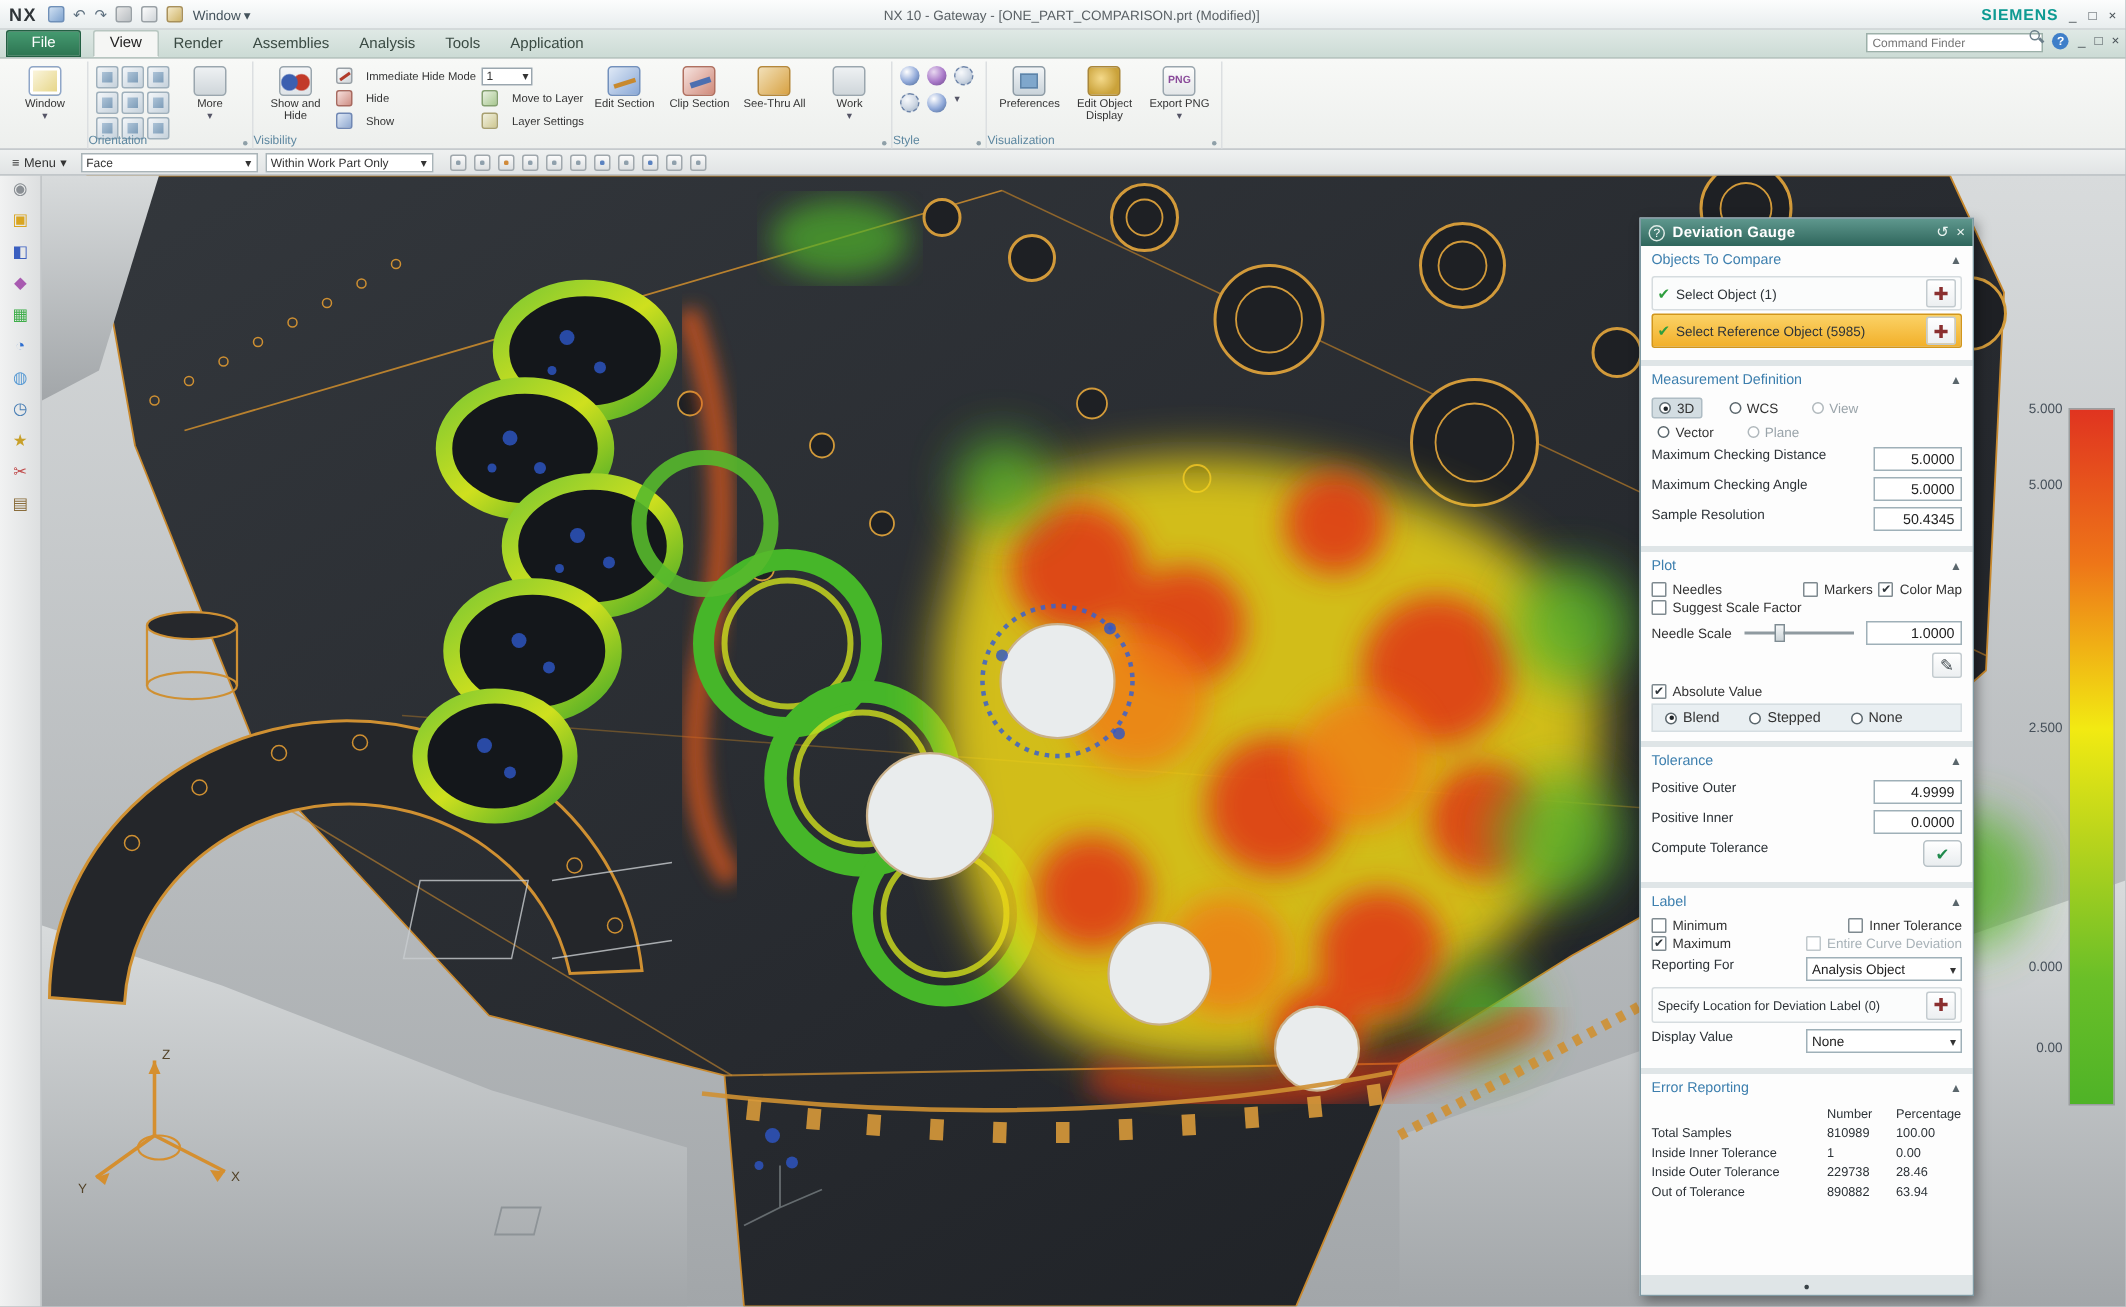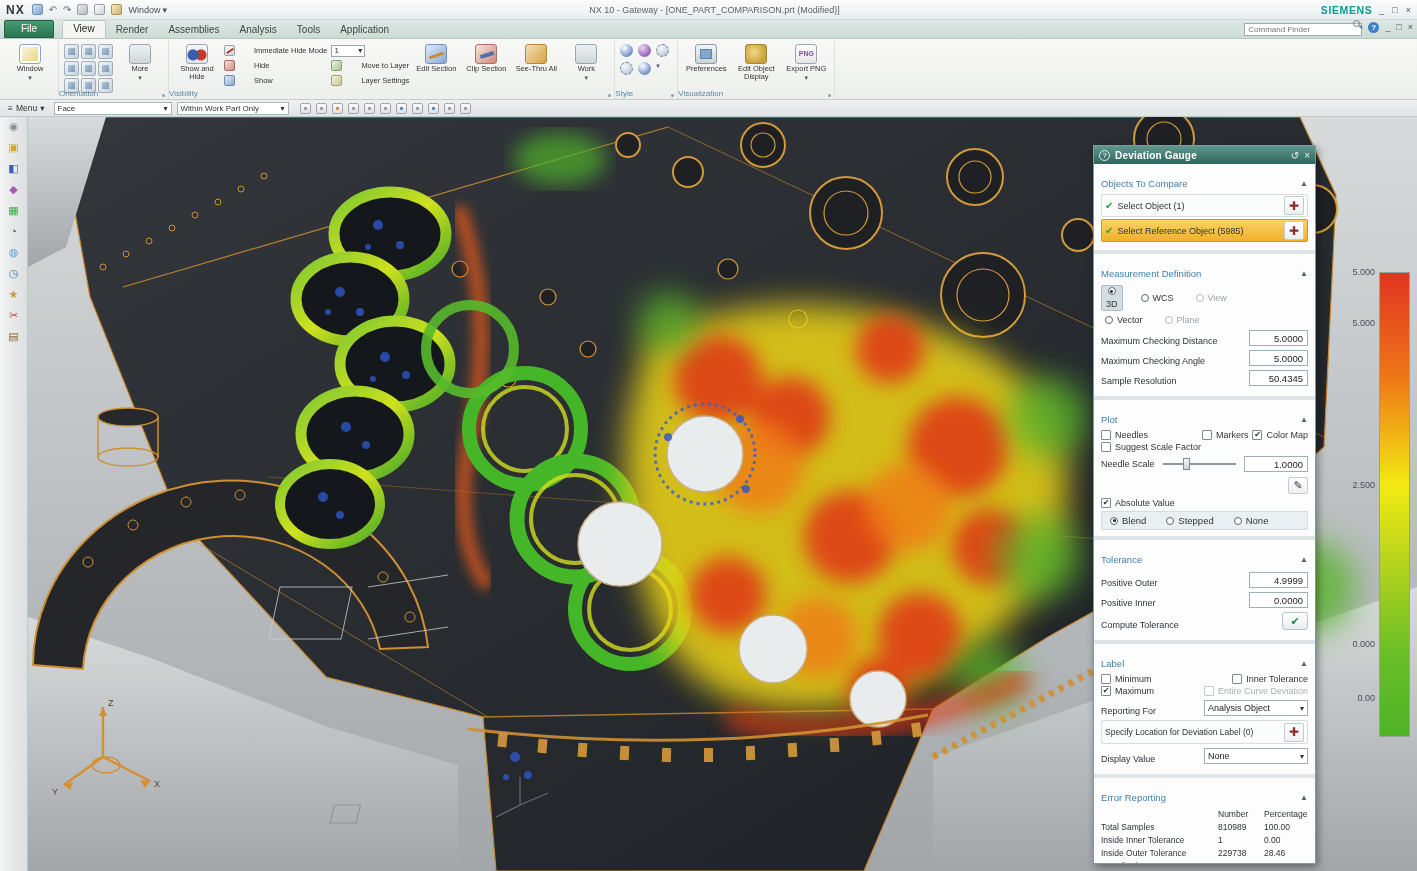--- a/index.html
+++ b/index.html
@@ -60,21 +60,21 @@
   .bi-clip { background:linear-gradient(135deg,#f6e3df,#d08a7a); border:1px solid #b07060; }
   .bi-clip::after { content:""; position:absolute; left:4px; top:8px; width:14px; height:4px; background:#4d6fb0; transform:rotate(-18deg); }
   .bi-seethru { background:linear-gradient(135deg,#f2e0b8,#d8a243); border:1px solid #b5883a; }
   .bi-work { background:linear-gradient(#eef1f3,#cfd6da); border:1px solid #9aa6ae; }
   .bi-pref { background:linear-gradient(#f2f5f7,#c9d3da); border:1px solid #8e9ca6; }
   .bi-pref::after { content:""; position:absolute; left:4px; top:4px; right:4px; height:8px; background:#7fa7cc; border:1px solid #5d83a8; }
   .bi-eod { background:radial-gradient(circle at 40% 40%, #f4d98a, #caa23a 70%); border:1px solid #a8863a; }
   .bi-png { background:linear-gradient(#fdfdfc,#e3e6e8); border:1px solid #9aa6ae; color:#8a4a9a; font-size:7px; font-weight:bold; display:flex; align-items:center; justify-content:center; }
   .dd-mini { font-size:7px; color:#556; }
   .stack { display:flex; flex-direction:column; justify-content:flex-start; gap:2px; padding-top:2px; }
-  .smallrow { display:flex; align-items:center; gap:19px; font-size:7.5px; color:#333; height:13px; white-space:nowrap; }
+  .smallrow { display:flex; align-items:center; gap:9px; font-size:7.5px; color:#333; height:13px; white-space:nowrap; }
   .sic { width:11px; height:11px; border-radius:2px; flex:0 0 auto; }
   .si-imm { background:linear-gradient(135deg,#fdfdfd,#cfd4d8); border:1px solid #98a0a6; position:relative; }
   .si-imm::after { content:""; position:absolute; left:1px; top:4px; width:8px; height:2px; background:#b03a2a; transform:rotate(-35deg); }
   .si-hide { background:linear-gradient(135deg,#f6dfdc,#cf8f85); border:1px solid #a86a60; }
   .si-show { background:linear-gradient(135deg,#dfe9f6,#8fa8d0); border:1px solid #7088b4; }
   .si-mtl { background:linear-gradient(135deg,#e8f0e0,#a8c890); border:1px solid #84a070; }
   .si-ls { background:linear-gradient(135deg,#f0f0e0,#cfc890); border:1px solid #a8a070; }
   .layerbox { width:34px; height:12px; border:1px solid #9aa6ae; background:#fff; font-size:8px;
     display:flex; align-items:center; justify-content:space-between; padding:0 2px; }
   .ogrid { display:grid; grid-template-columns:repeat(3,15px); grid-auto-rows:15px; gap:2px; padding-top:2px; }
@@ -123,41 +123,41 @@
   .dlg { position:absolute; left:1093px; top:145px; width:223px; height:719px; z-index:20;
     background:#eef1f2; border:1px solid #7f9aa4; box-shadow:2px 3px 8px rgba(0,0,0,.4);
     display:flex; flex-direction:column; font-size:9.5px; }
   .dlg-header { height:18px; flex:0 0 18px; background:linear-gradient(#5e978d,#2f665c); color:#fff;
     display:flex; align-items:center; padding:0 5px; gap:5px; }
   .dlg-help { width:11px; height:11px; border:1px solid #dfeae6; border-radius:50%; font-size:8px;
     line-height:10px; text-align:center; color:#fff; }
   .dlg-title { flex:1; font-size:10px; font-weight:bold; letter-spacing:.2px; }
   .dlg-hicon { font-size:10px; color:#eaf4f1; }
   .dlg-body { flex:1; overflow:hidden; display:flex; flex-direction:column; gap:4px; background:#dfe5e7; }
-  .sec { background:#fdfdfd; padding:12px 7px 6px; }
+  .sec { background:#fdfdfd; padding:2px 7px 6px; }
   .sec-title { display:flex; align-items:center; color:#3d7fae; font-size:9.5px; padding:2px 0 3px; }
   .sec-title .st-label { flex:1; }
   .sec-title .col { color:#5a666c; font-size:8px; }
   .obj-row { display:flex; align-items:center; height:23px; border:1px solid #d6dcdf; background:#fbfcfc;
     margin:2px 0; padding:0 3px; gap:4px; border-radius:2px; }
   .obj-row.hl { background:linear-gradient(#fbd express 0,#f3b42e); background:linear-gradient(#fcd langt66,#f3b42e); }
   .obj-row.hl { background:linear-gradient(#fbd266,#f2b02a); border-color:#d1961c; }
   .chk { color:#2e9e3e; font-size:10px; }
   .obj-label { flex:1; font-size:9px; color:#2d3338; }
   .movebtn { width:20px; height:19px; border:1px solid #c3cbcf; background:linear-gradient(#fff,#eceff1);
     display:flex; align-items:center; justify-content:center; border-radius:2px; }
   .movebtn span { color:#8a2f2f; font-size:12px; line-height:12px; }
   .radrow { display:flex; align-items:center; gap:14px; margin:3px 0; font-size:9px; }
   .radio { display:inline-flex; align-items:center; gap:4px; padding:1px 4px; }
-  .radio.sel { background:#d3dde2; border:1px solid #aebcc4; border-radius:2px;flex-direction:column; }
+  .radio.sel { background:#d3dde2; border:1px solid #aebcc4; border-radius:2px; }
   .radio.dis { color:#9aa4aa; }
   .rad { width:8px; height:8px; border:1px solid #5a666c; border-radius:50%; background:#fff; position:relative; }
   .radio.on .rad::after { content:""; position:absolute; inset:1.5px; background:#1d2327; border-radius:50%; }
   .radio.dis .rad { border-color:#b0b8bc; }
-  .frow { display:flex; align-items:flex-end; justify-content:space-between; margin:4px 0; font-size:9px; color:#2d3338; }
+  .frow { display:flex; align-items:flex-start; justify-content:space-between; margin:4px 0; font-size:9px; color:#2d3338; }
   .fbox { width:59px; height:16px; border:1px solid #9fb0b8; background:#fff; text-align:right;
     padding:0 4px; font-size:9.5px; line-height:15px; color:#222; }
   .cbrow { display:flex; align-items:center; gap:4px; margin:2px 0; font-size:9px; }
   .cbrow .spacer { flex:1; }
   .cb { width:10px; height:10px; border:1px solid #7f8a90; background:#fff; display:inline-flex;
     align-items:center; justify-content:center; border-radius:1px; flex:0 0 auto; }
   .cb i { font-style:normal; font-size:8px; line-height:8px; color:#2d3338; }
   .cb.dis { border-color:#c0c8cc; }
   .dis-label { color:#a8b2b8; }
   .sliderrow { display:flex; align-items:center; gap:6px; margin:4px 0; font-size:9px; }

